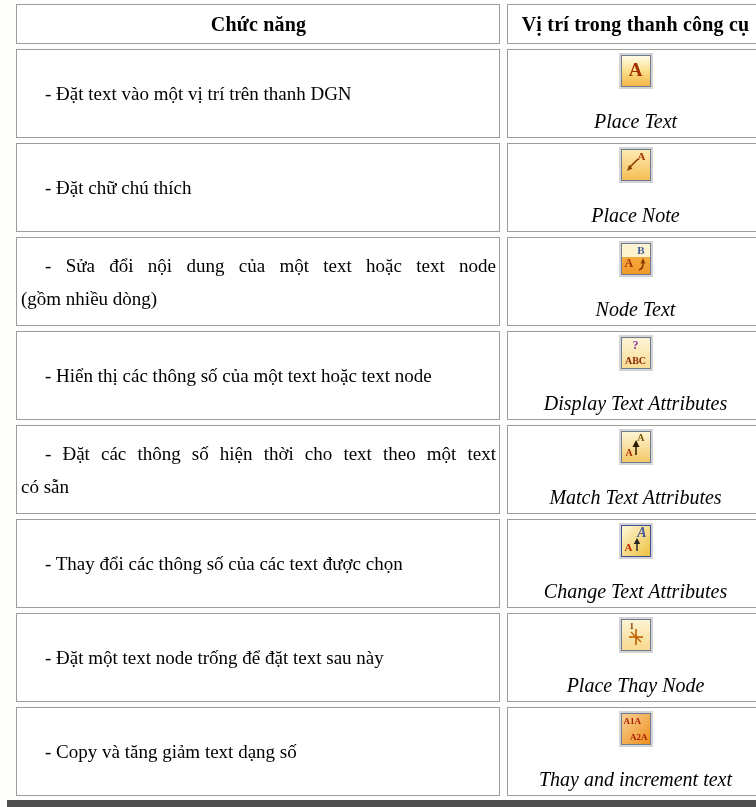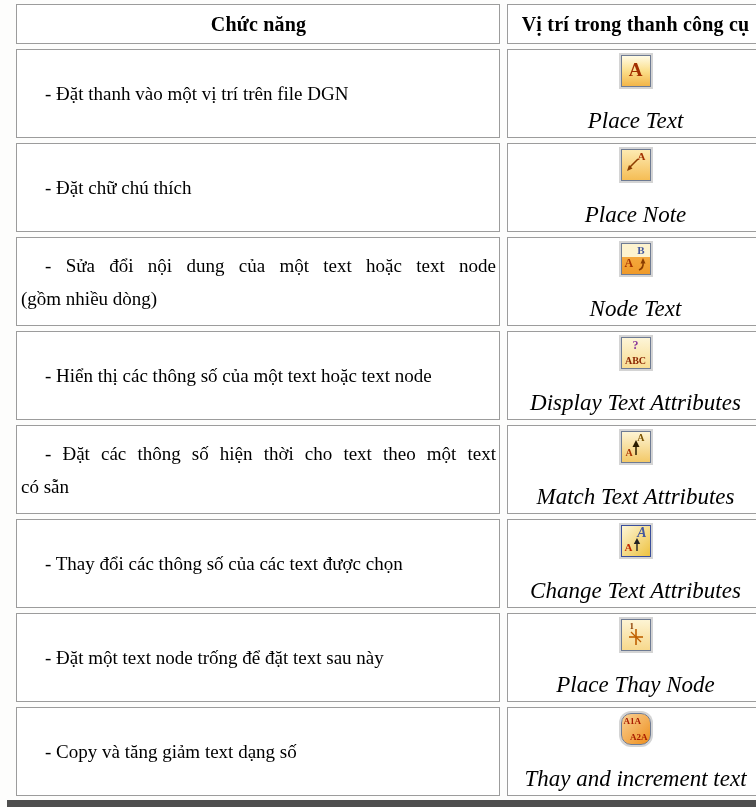--- a/index.html
+++ b/index.html
@@ -13,21 +13,21 @@
   .row{display:flex;gap:7px;height:89px;}
   .row.head{height:40px;}
   .cell{border:1px solid #9c9c9c;background:#fff;box-sizing:border-box;}
   .cell.left{width:484px;display:flex;align-items:center;padding:0 3px 0 4px;}
   .cell.right{width:257px;display:flex;flex-direction:column;align-items:center;justify-content:center;padding:10px 0;}
   .cell.hc{display:flex;align-items:center;justify-content:center;
     font-weight:bold;font-size:20px;letter-spacing:0.2px;}
   .desc{width:100%;font-size:19px;line-height:33px;}
   .line1{text-indent:24px;}
   .stretch{text-align:justify;text-align-last:justify;}
-  .caption{font-style:italic;font-size:23px;margin-top:22px;line-height:24px;}
+  .caption{font-style:italic;font-size:20px;margin-top:22px;line-height:24px;}
 
   
   .ticon{position:relative;width:30px;height:32px;box-sizing:border-box;flex:none;
     border:1px solid #6e7b93;box-shadow:0 0 0 2px #d4d4d4;background:#fdf3cf;}
   .ticon span{position:absolute;font-family:"Liberation Serif","DejaVu Serif",serif;}
   .ticon svg{position:absolute;left:0;top:0;}
 
   .i-place-text{background:linear-gradient(180deg,#fffbe6 0%,#fbdf8b 50%,#f3b548 100%);}
   .i-place-text .c{left:0;right:0;top:3px;text-align:center;font-weight:bold;font-size:19px;color:#a33000;}
 
@@ -46,21 +46,21 @@
   .i-match .t{top:0px;right:5px;font-weight:bold;font-size:10px;color:#7a5200;}
   .i-match .a{bottom:4px;left:4px;font-weight:bold;font-size:10px;color:#a83200;}
 
   .i-change{background:linear-gradient(135deg,#fdf6d8 0%,#eec23f 100%);border-color:#3a4f9c;}
   .i-change .t{top:-1px;right:3px;font-weight:bold;font-style:italic;font-size:14px;color:#44589e;}
   .i-change .a{bottom:3px;left:3px;font-weight:bold;font-size:11px;color:#c02a00;}
 
   .i-node{background:linear-gradient(180deg,#fdf4d4 0%,#f7d88c 100%);}
   .i-node .one{top:1px;left:8px;font-weight:bold;font-size:9px;color:#8a3c00;}
 
-  .i-copy{background:linear-gradient(135deg,#f9d095 0%,#ee8f1c 100%);border-radius:10px;}
+  .i-copy{background:linear-gradient(135deg,#f9d095 0%,#ee8f1c 100%);}
   .i-copy .t{top:2px;left:2px;font-weight:bold;font-size:9px;color:#a81c00;}
   .i-copy .b{bottom:2px;right:2px;font-weight:bold;font-size:9px;color:#a81c00;}
 
   .bottom-bar{position:absolute;left:7px;top:800px;width:749px;height:7px;background:#4f4f4f;}
 </style>
 </head>
 <body>
 
 <div class="tbl">
 
@@ -69,21 +69,21 @@
       <span>Chức năng</span>
     </div>
     <div class="cell right hc">
       <span>Vị trí trong thanh công cụ</span>
     </div>
   </div>
 
   <div class="row">
     <div class="cell left">
       <div class="desc">
-          <div class="line1">- Đặt thanh vào một vị trí trên file DGN</div>
+          <div class="line1">- Đặt text vào một vị trí trên thanh DGN</div>
         </div>
     </div>
     <div class="cell right">
       <div class="ticon i-place-text">
         <span class="c">A</span>
       </div>
       <div class="caption">Place Text</div>
     </div>
   </div>
 

